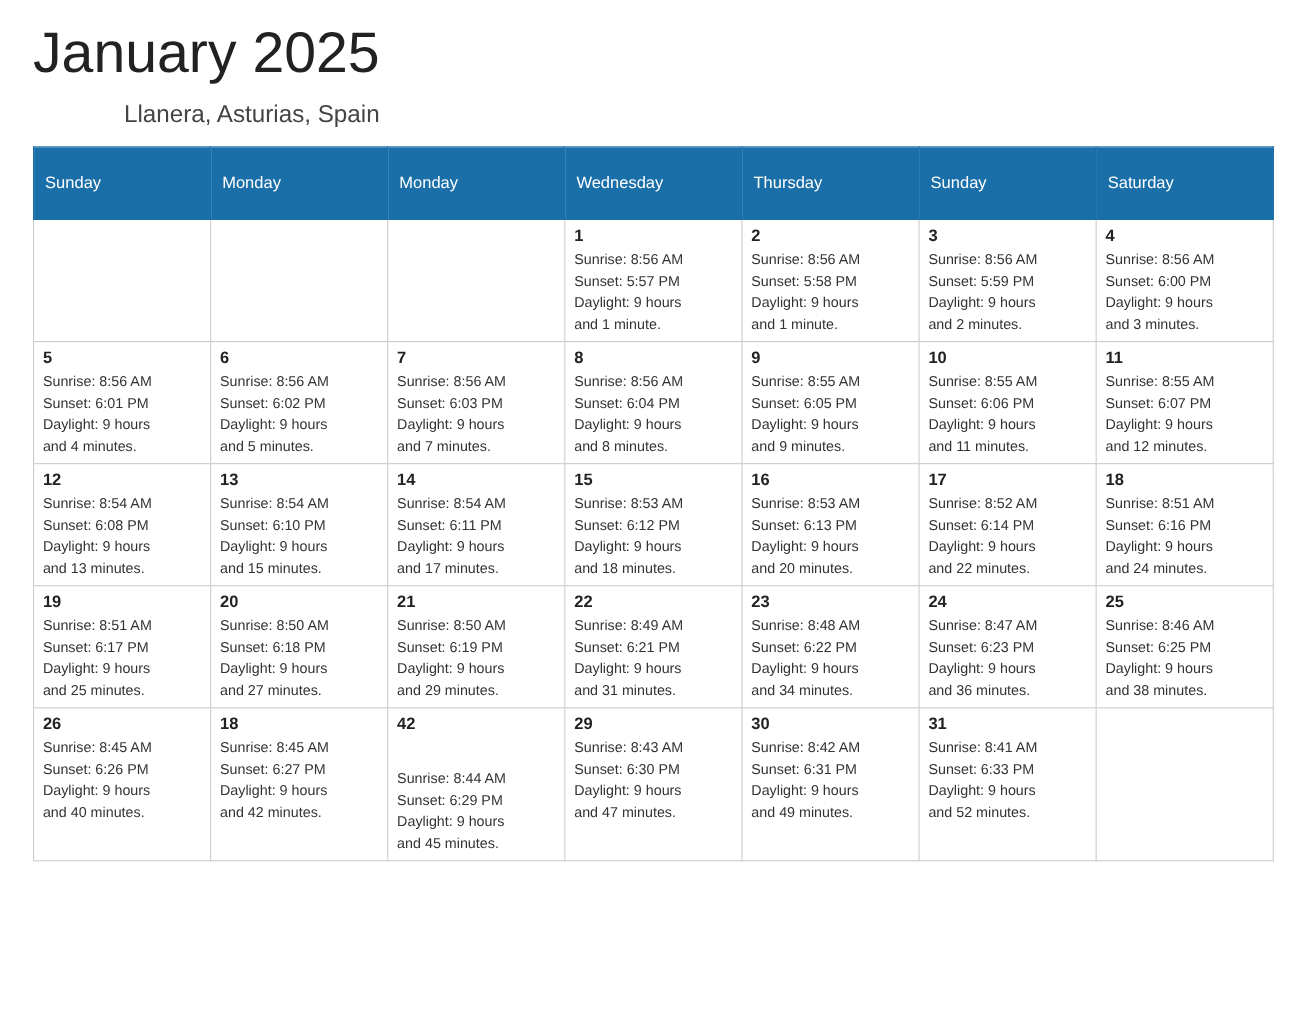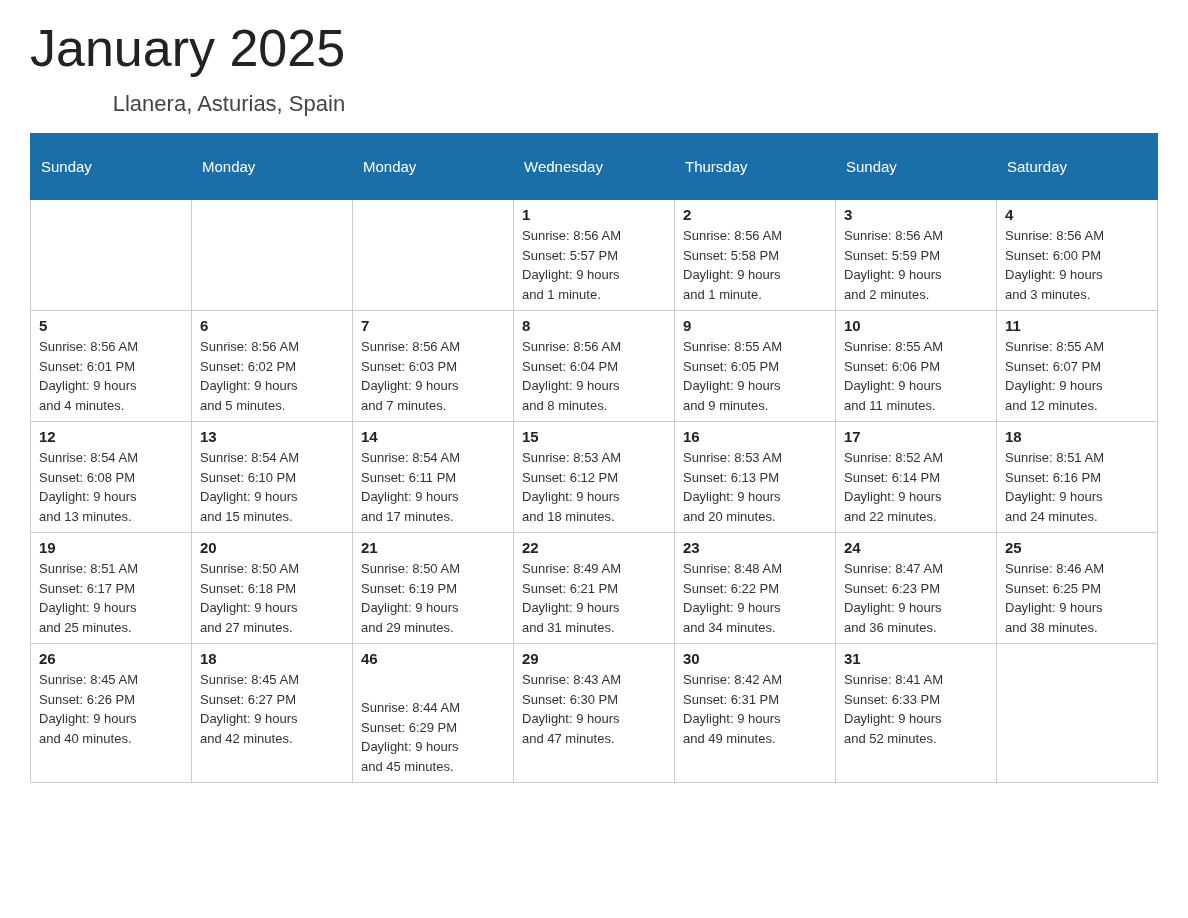--- a/index.html
+++ b/index.html
@@ -321,21 +321,21 @@
 and 40 minutes.</div>
         </td>
         <td>
           <span class="day-number">18</span>
           <div class="day-info" style="white-space: pre-line;">Sunrise: 8:45 AM
 Sunset: 6:27 PM
 Daylight: 9 hours
 and 42 minutes.</div>
         </td>
         <td>
-          <span class="day-number">46</span>
+          <span class="day-number">42</span>
           <div class="day-info" style="white-space: pre-line; margin-top: 31px;">Sunrise: 8:44 AM
 Sunset: 6:29 PM
 Daylight: 9 hours
 and 45 minutes.</div>
         </td>
         <td>
           <span class="day-number">29</span>
           <div class="day-info" style="white-space: pre-line;">Sunrise: 8:43 AM
 Sunset: 6:30 PM
 Daylight: 9 hours

